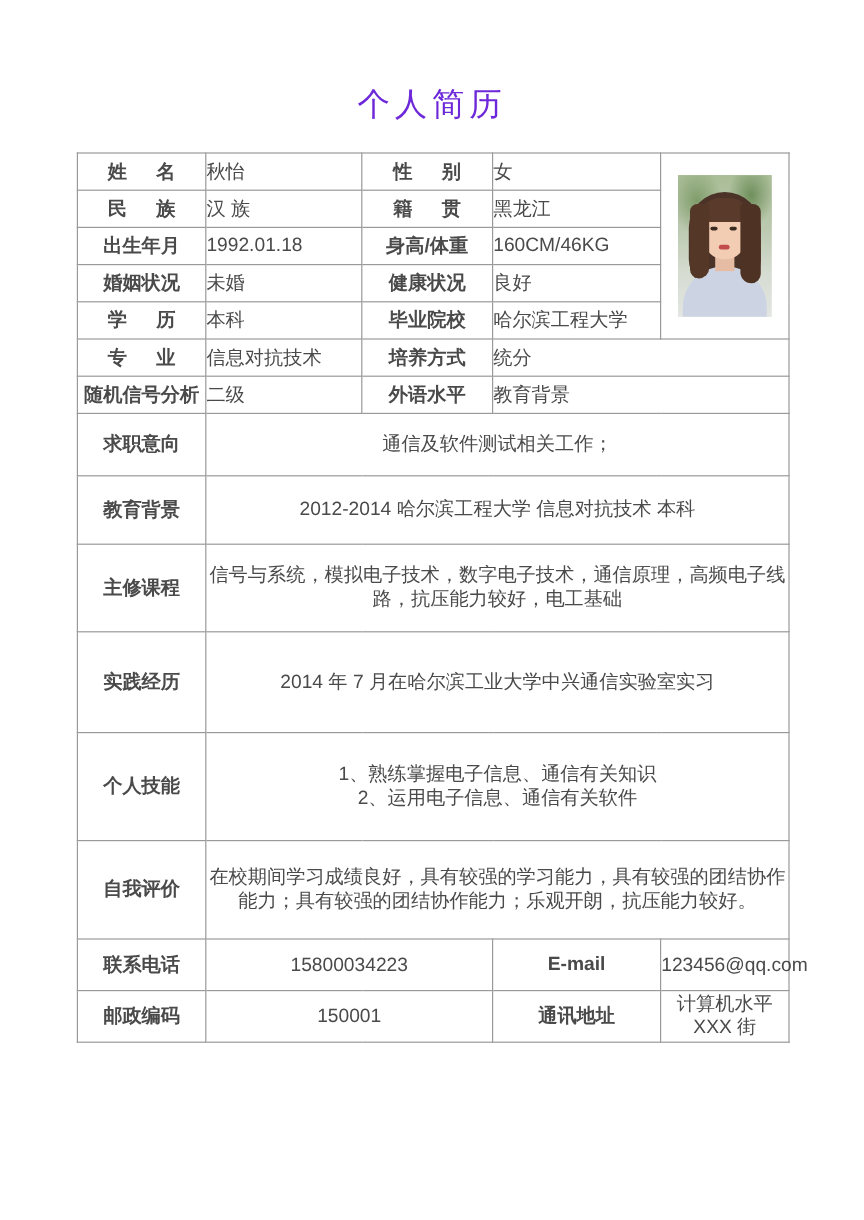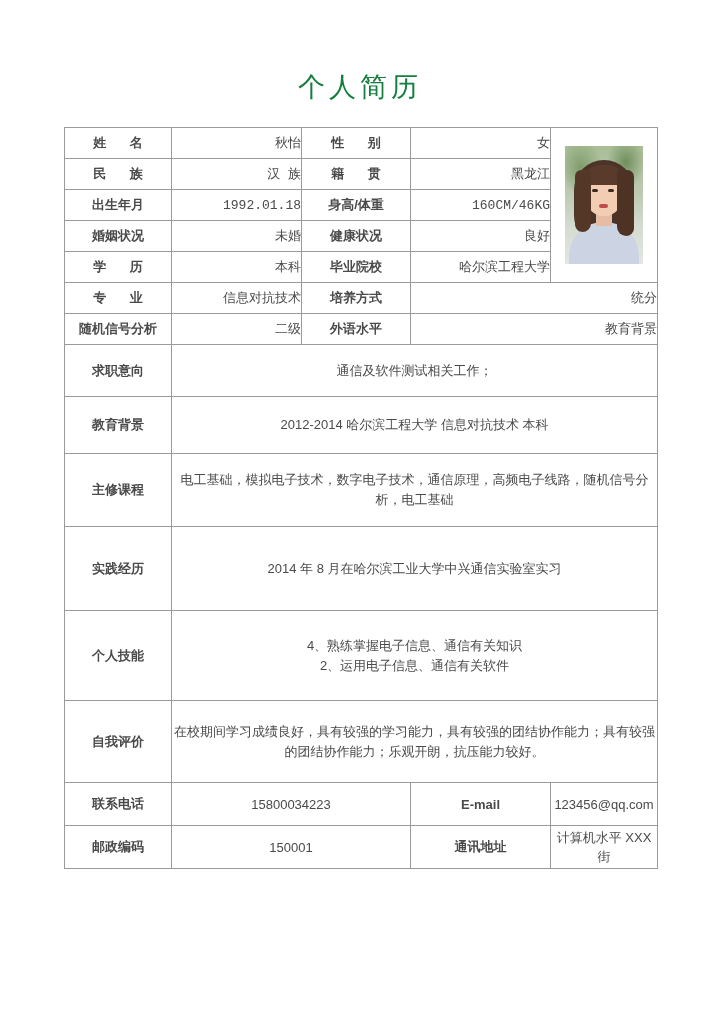--- a/index.html
+++ b/index.html
@@ -22,58 +22,57 @@
     padding: 0;
     background: #ffffff;
     position: relative;
   }
   .resume-title {
     text-align: center;
     font-family: "Liberation Serif", "DejaVu Serif", serif;
     font-size: 27px;
     font-weight: 400;
     letter-spacing: 4px;
-    color: #15803d;
+    color: #6d28d9;
     margin: 0;
     padding-top: 68px;
     padding-bottom: 0;
     line-height: 38px;
   }
   table.resume {
     border-collapse: collapse;
     table-layout: fixed;
     width: 593px;
     margin-left: 64px;
     margin-top: 21px;
     border: 1px solid #8a8a8a;
   }
   table.resume td {
     border: 1px solid #9a9a9a;
     padding: 0;
     vertical-align: middle;
-    font-size: 13px;
+    font-size: 16px;
     color: #4a4a4a;
   }
   
   td.label {
     text-align: center;
     font-weight: bold;
     font-size: 12px;
     color: #262626;
     font-family: "Liberation Sans", "DejaVu Sans", sans-serif;
   }
   td.label.sp2 {
     letter-spacing: 10px;
     text-indent: 10px;
   }
   td.value {
-    text-align: right;
+    text-align: left;
     color: #55595b;
     font-size: 11.5px;
-    font-family: Liberation Mono, monospace;
   }
   td.value-left {
     text-align: center;
     padding-left: 10px;
     color: #55595b;
     font-size: 11.5px;
     line-height: 19px;
   }
   td.block {
     text-align: center;
@@ -266,32 +265,32 @@
         <td class="block" colspan="4">通信及软件测试相关工作；</td>
       </tr>
 
       <tr style="height:57px">
         <td class="label">教育背景</td>
         <td class="block" colspan="4">2012-2014   哈尔滨工程大学   信息对抗技术 本科</td>
       </tr>
 
       <tr style="height:73px">
         <td class="label">主修课程</td>
-        <td class="block" colspan="4">电工基础，模拟电子技术，数字电子技术，通信原理，高频电子线路，随机信号分析，电工基础</td>
+        <td class="block" colspan="4">信号与系统，模拟电子技术，数字电子技术，通信原理，高频电子线路，抗压能力较好，电工基础</td>
       </tr>
 
       <tr style="height:84px">
         <td class="label">实践经历</td>
-        <td class="block" colspan="4">2014 年 8 月在哈尔滨工业大学中兴通信实验室实习</td>
+        <td class="block" colspan="4">2014 年 7 月在哈尔滨工业大学中兴通信实验室实习</td>
       </tr>
 
       <tr style="height:90px">
         <td class="label">个人技能</td>
         <td class="block" colspan="4">
-          <div>4、熟练掌握电子信息、通信有关知识</div>
+          <div>1、熟练掌握电子信息、通信有关知识</div>
           <div>2、运用电子信息、通信有关软件</div>
         </td>
       </tr>
 
       <tr style="height:82px">
         <td class="label">自我评价</td>
         <td class="block" colspan="4">在校期间学习成绩良好，具有较强的学习能力，具有较强的团结协作能力；具有较强的团结协作能力；乐观开朗，抗压能力较好。</td>
       </tr>
 
       <tr style="height:43px">

